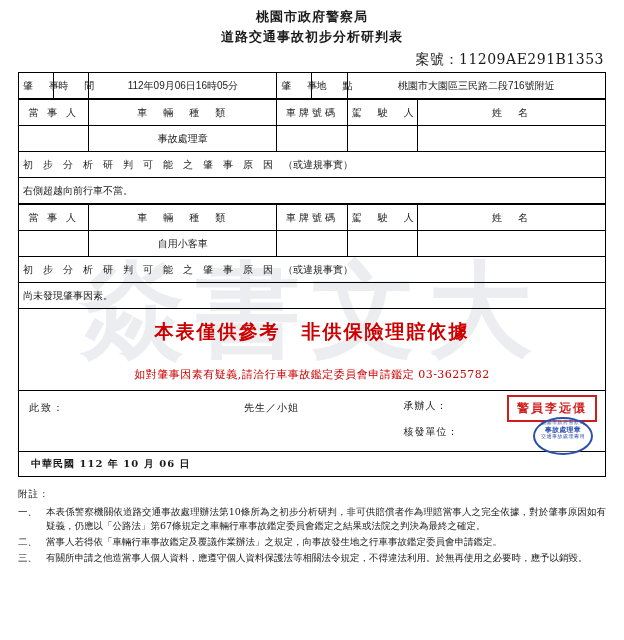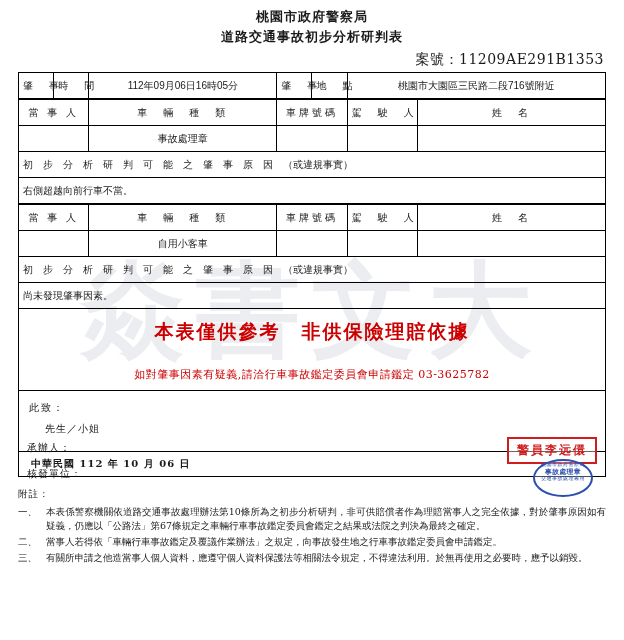--- a/index.html
+++ b/index.html
@@ -102,21 +102,20 @@
     letter-spacing: 0.5px;
   }
 
   .sign-row {
     display: flex;
     border: 1px solid #000;
     border-top: none;
     height: 60px;
     font-family: "DejaVu Serif", "Liberation Serif", serif;
     font-size: 10px;
-    flex-direction: column;
   }
   .sign-left {
     flex: 1.25;
     padding: 8px 10px;
     position: relative;
   }
   .sign-mid {
     flex: 1.1;
     padding: 8px 10px;
     position: relative;

